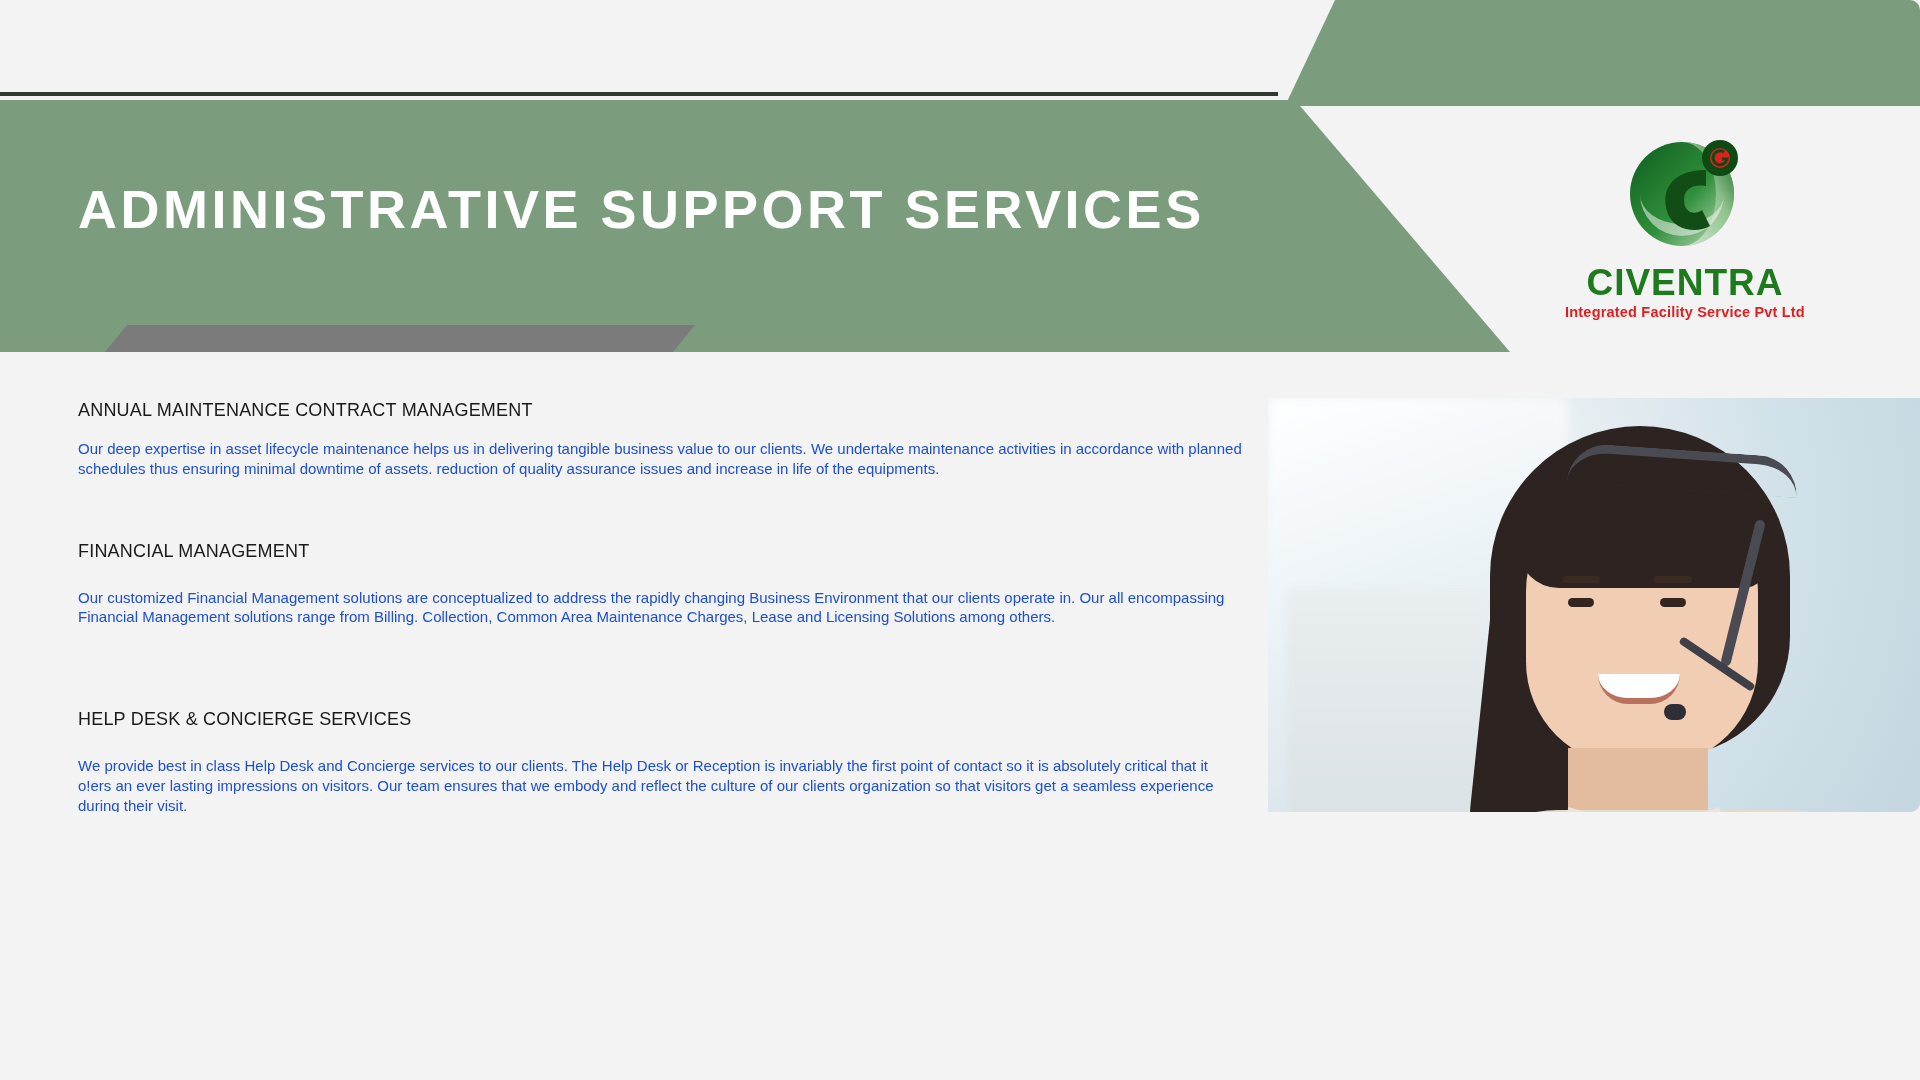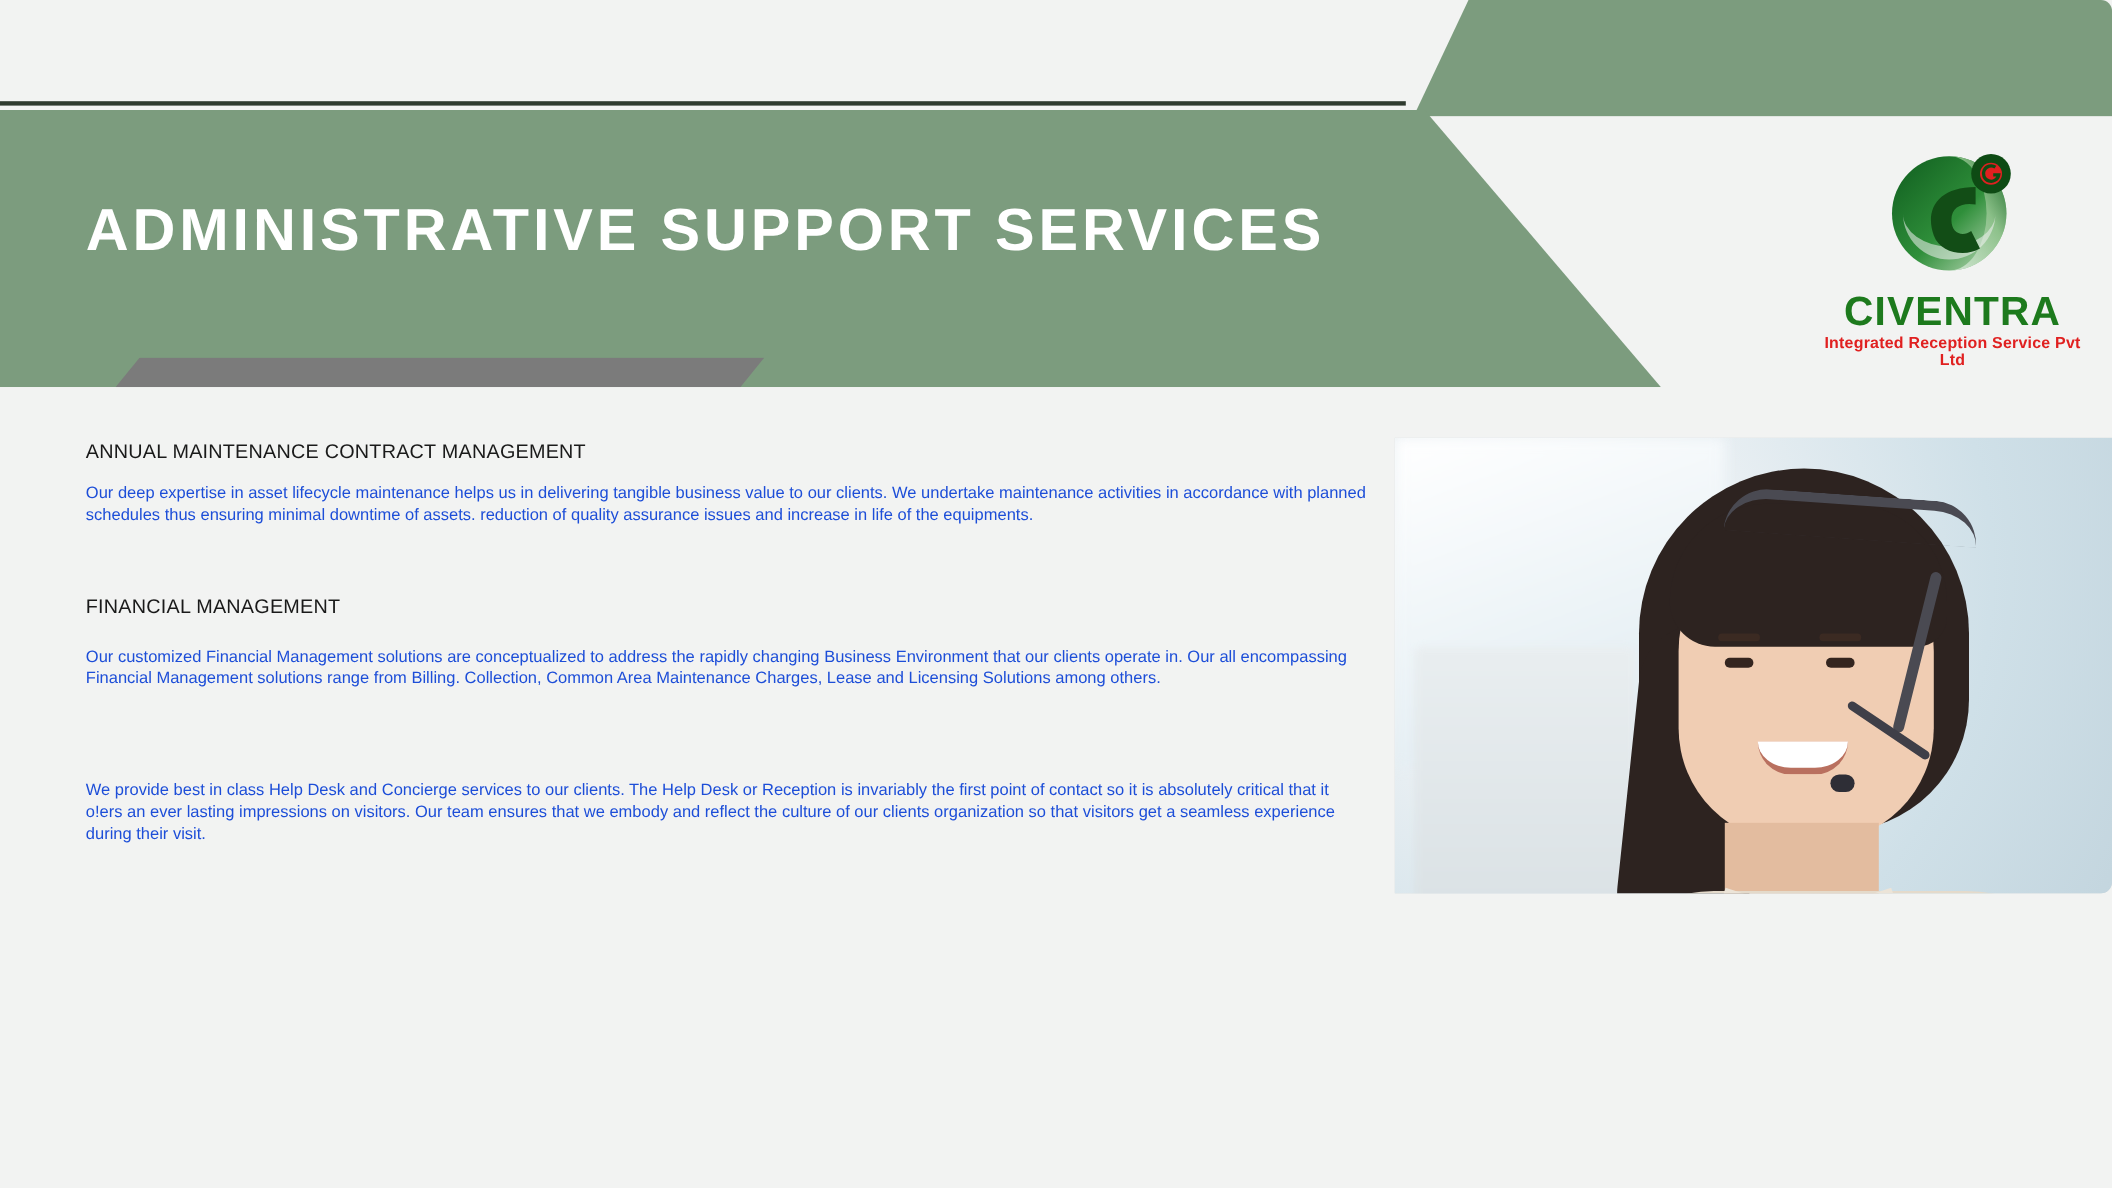--- a/index.html
+++ b/index.html
@@ -71,21 +71,21 @@
     width: 590px;
     height: 27px;
     background: #7b7b7b;
     clip-path: polygon(22px 0, 590px 0, 568px 27px, 0 27px);
   }
 
   
   .logo-wrap {
     position: absolute;
     top: 130px;
-    left: 1645px;
+    left: 1555px;
     width: 260px;
     height: 210px;
     text-align: center;
   }
   .logo-mark {
     position: relative;
     width: 150px;
     height: 130px;
     margin: 0 auto;
   }
@@ -346,36 +346,37 @@
         <circle cx="72" cy="64" r="52" fill="url(#g1)"></circle>
         <path d="M72 12 a52 52 0 0 1 0 104 a34 52 0 0 0 0 -104 z" fill="url(#g2)" opacity="0.9"></path>
         <path d="M30 64 a42 42 0 0 0 84 0 a42 30 0 0 1 -84 0 z" fill="#f2f3f2" opacity="0.55"></path>
         <path d="M96 40 C60 40 50 62 58 84 C64 100 86 104 100 96 L92 80 C84 86 74 82 74 70 C74 58 84 54 96 56 Z" fill="#124d16"></path>
         <circle cx="110" cy="28" r="18" fill="#0e4b14"></circle>
         <circle cx="110" cy="28" r="10" fill="#e02020"></circle>
         <path d="M114 22 a7 7 0 1 0 3 7 l-5 0" fill="none" stroke="#0e4b14" stroke-width="3"></path>
       </svg>
     </div>
     <div class="logo-name">CIVENTRA</div>
-    <div class="logo-tag">Integrated Reception Service Pvt Ltd</div>
+    <div class="logo-tag">Integrated Facility Service Pvt Ltd</div>
   </div>
 
   <div class="content">
 
     <div class="sec-1">
       <div class="sec-title">ANNUAL MAINTENANCE CONTRACT MANAGEMENT</div>
       <div class="sec-body">Our deep expertise in asset lifecycle maintenance helps us in delivering tangible business value to our clients. We undertake maintenance activities in accordance with planned schedules thus ensuring minimal downtime of assets. reduction of quality assurance issues and increase in life of the equipments.</div>
     </div>
 
     <div class="sec-2">
       <div class="sec-title">FINANCIAL MANAGEMENT</div>
       <div class="sec-body">Our customized Financial Management solutions are conceptualized to address the rapidly changing Business Environment that our clients operate in. Our all encompassing Financial Management solutions range from Billing. Collection, Common Area Maintenance Charges, Lease and Licensing Solutions among others.</div>
     </div>
 
     <div class="sec-3">
+      <div class="sec-title">HELP DESK &amp; CONCIERGE SERVICES</div>
       <div class="sec-body">We provide best in class Help Desk and Concierge services to our clients. The Help Desk or Reception is invariably the first point of contact so it is absolutely critical that it o!ers an ever lasting impressions on visitors. Our team ensures that we embody and reflect the culture of our clients organization so that visitors get a seamless experience during their visit.</div>
     </div>
 
   </div>
 
   <div class="photo">
     <div class="photo-bg"></div>
     <div class="blur-window"></div>
     <div class="blur-monitor"></div>
     <div class="blur-chair"></div>

